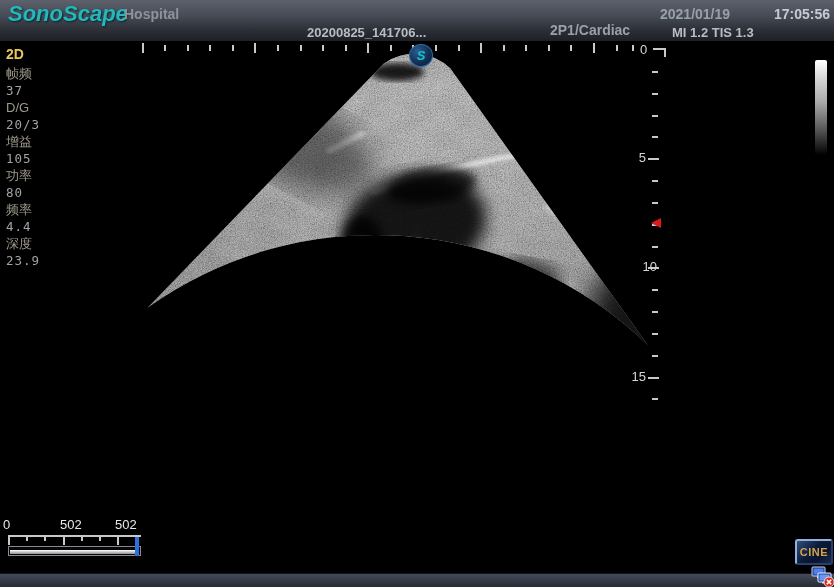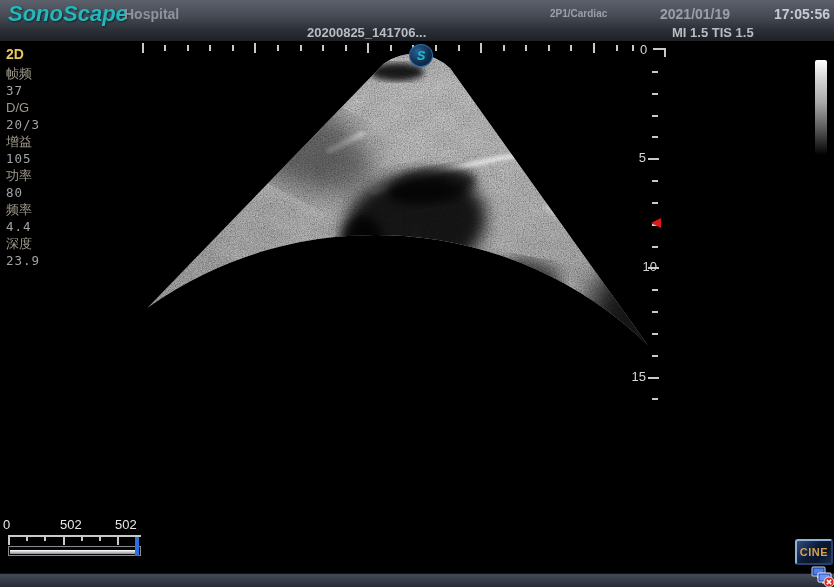--- a/index.html
+++ b/index.html
@@ -5,21 +5,21 @@
   html,body{margin:0;padding:0;background:#000;}
   #screen{position:relative;width:834px;height:587px;background:#000;overflow:hidden;
           font-family:"Liberation Sans",sans-serif;}
   
   #header{position:absolute;left:0;top:0;width:834px;height:41px;
           background:linear-gradient(#5c616c 0%,#454a54 40%,#2b2e35 75%,#1d2025 100%);
           border-bottom:1px solid #000;z-index:5;}
   .logo{position:absolute;left:8px;top:1px;font-size:22px;font-weight:bold;font-style:italic;
         color:#25b7bc;letter-spacing:0px;text-shadow:1px 1px 2px #05282a;}
   .hospital{position:absolute;left:124px;top:6px;font-size:14px;font-weight:bold;color:#8f9399;}
-  .preset{position:absolute;left:550px;top:8px;font-size:10px;font-weight:bold;color:#9aa0a8;}
+  .preset{position:absolute;left:550px;top:22px;font-size:14px;font-weight:bold;color:#9aa0a8;}
   .date{position:absolute;left:660px;top:6px;font-size:14px;font-weight:bold;color:#9aa0a8;}
   .time{position:absolute;right:4px;top:6px;font-size:14px;font-weight:bold;color:#c7cbd1;}
   .study{position:absolute;left:307px;top:25px;font-size:13px;font-weight:bold;color:#b9bdc3;}
   .mitis{position:absolute;left:672px;top:25px;font-size:13px;font-weight:bold;color:#b9bdc3;}
   
   #params{position:absolute;left:6px;top:46px;z-index:6;font-size:13px;line-height:17px;text-decoration:underline;}
   .mode{color:#e9c75a;font-weight:bold;font-size:14px;margin-bottom:2px;}
   .prow{display:flex;flex-direction:column;}
   .plabel{width:42px;color:#a09a8c;}
   .pvalue{color:#a3a3a3;font-family:"DejaVu Sans Mono",monospace;font-size:12.5px;letter-spacing:1px;}
@@ -146,21 +146,21 @@
     </g>
   </svg>
 
   <div id="header">
     <span class="logo">SonoScape</span>
     <span class="hospital">Hospital</span>
     <span class="preset">2P1/Cardiac</span>
     <span class="date">2021/01/19</span>
     <span class="time">17:05:56</span>
     <span class="study">20200825_141706...</span>
-    <span class="mitis">MI 1.5 TIS 1.5</span>
+    <span class="mitis">MI 1.2 TIS 1.3</span>
   </div>
 
   <div id="params">
     <div class="mode">2D</div>
     <div class="prow">
       <span class="plabel">帧频</span>
       <span class="pvalue">37</span>
     </div>
     <div class="prow">
       <span class="plabel">D/G</span>

